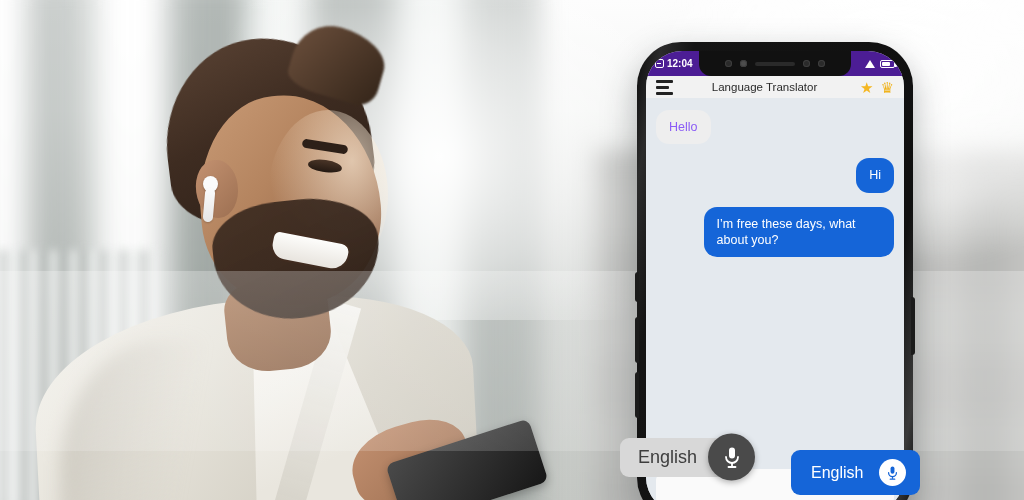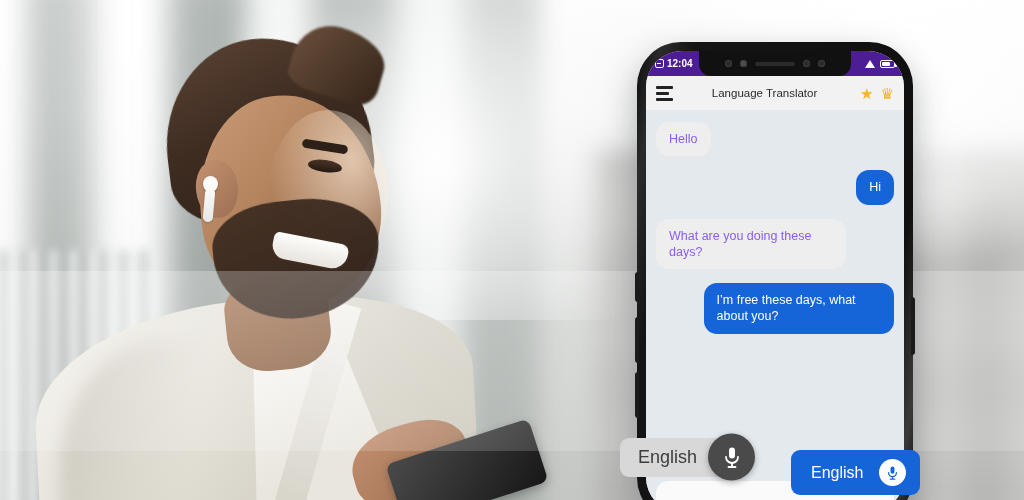--- a/index.html
+++ b/index.html
@@ -232,21 +232,21 @@
     position:absolute; left:50%; transform:translateX(-50%); top:0;
     width:152px; height:25px; background:#111; border-radius:0 0 12px 12px;
     display:flex; align-items:center; justify-content:center; gap:8px;
   }
   .cam { width:7px; height:7px; border-radius:50%; background:#2b2b2b; box-shadow:inset 0 0 0 1px #3e3e3e; }
   .cam.lit { background:#4d4d4d; }
   .speaker { width:40px; height:4px; border-radius:2px; background:#2a2a2a; }
 
   
   .appbar {
-    height:34px; background:#f2f2f2;
+    height:22px; background:#f2f2f2;
     display:flex; align-items:center; padding:0 10px;
     box-shadow:0 1px 2px rgba(0,0,0,.06);
   }
   .hamburger { width:17px; display:flex; flex-direction:column; gap:3px; cursor:pointer; }
   .hamburger i { display:block; height:3px; background:#222; border-radius:1px; }
   .hamburger i:nth-child(1){ width:100%; }
   .hamburger i:nth-child(2){ width:78%; }
   .hamburger i:nth-child(3){ width:100%; }
   .app-title { flex:1; text-align:center; font-size:11.5px; color:#2a2a2a; margin-left:-4px; }
   .appbar-icons { display:flex; align-items:center; gap:7px; font-size:15px; line-height:1; }
@@ -380,23 +380,20 @@
         </div>
       </div>
 
       <div class="chat">
         <div class="row">
           <div class="bubble them">Hello</div>
         </div>
         <div class="row right">
           <div class="bubble me">Hi</div>
         </div>
-        <div class="row">
-          <div class="bubble them">What are you doing these days?</div>
-        </div>
         <div class="row right">
           <div class="bubble me">I’m free these days, what about you?</div>
         </div>
 
         <div class="lang-bar">
           <div class="sheet"></div>
         </div>
       </div>
     </div>
   </div>

